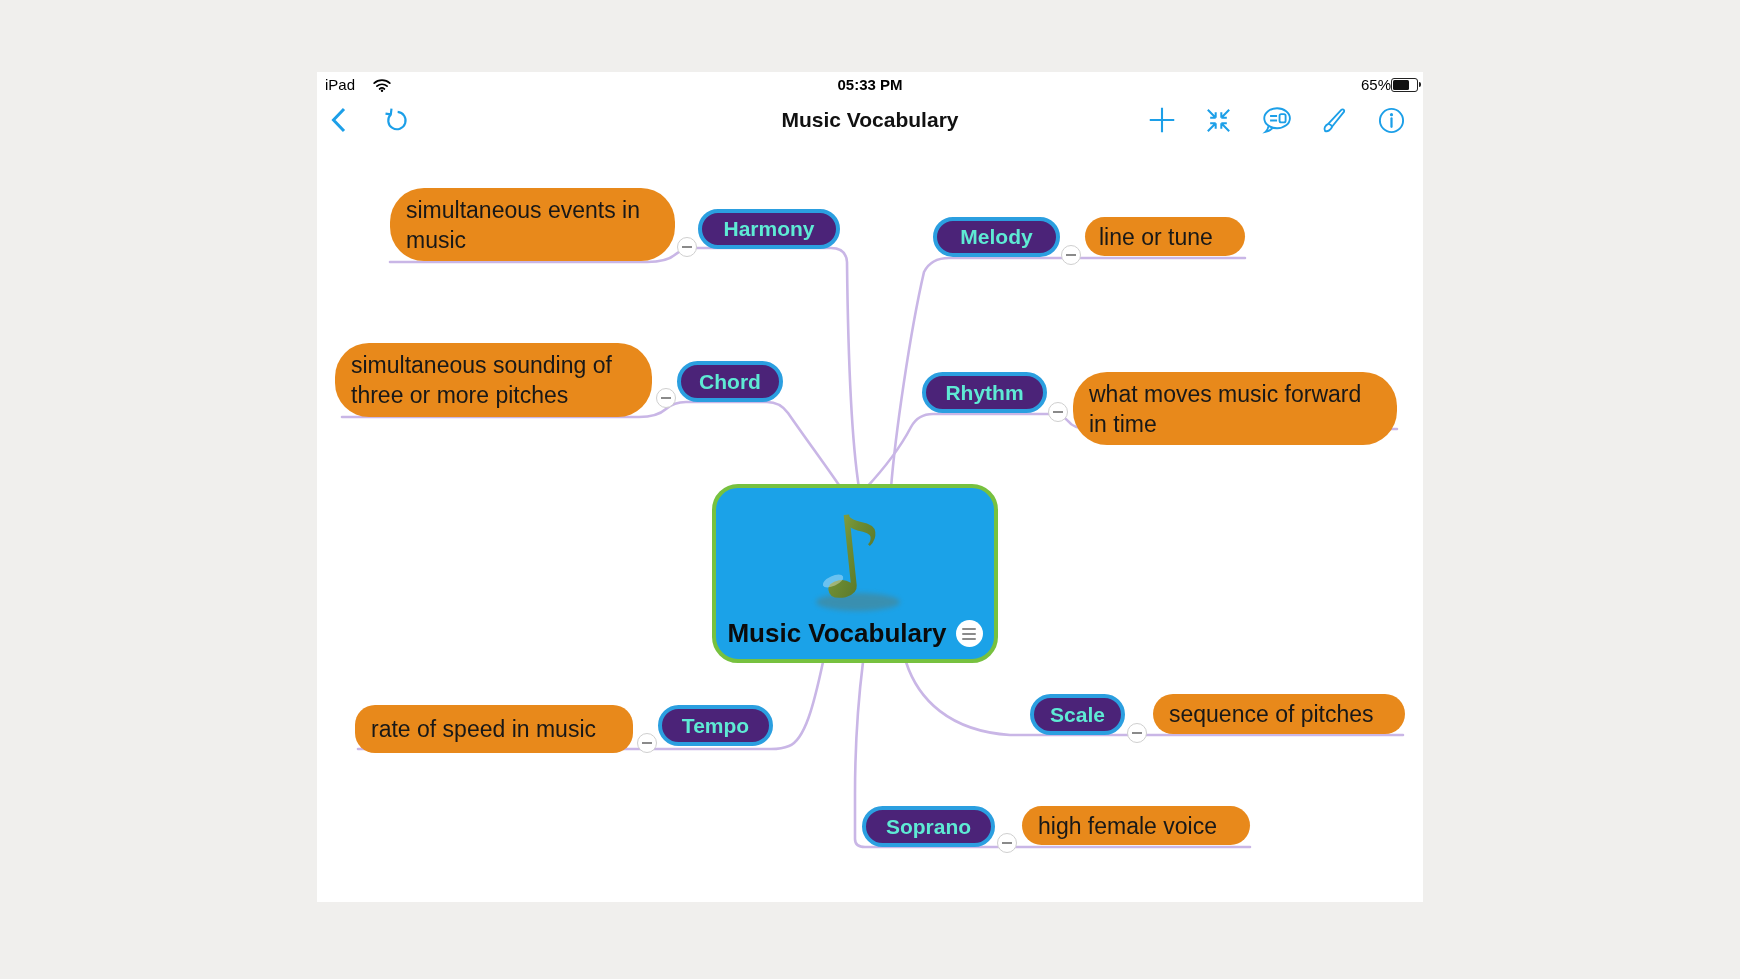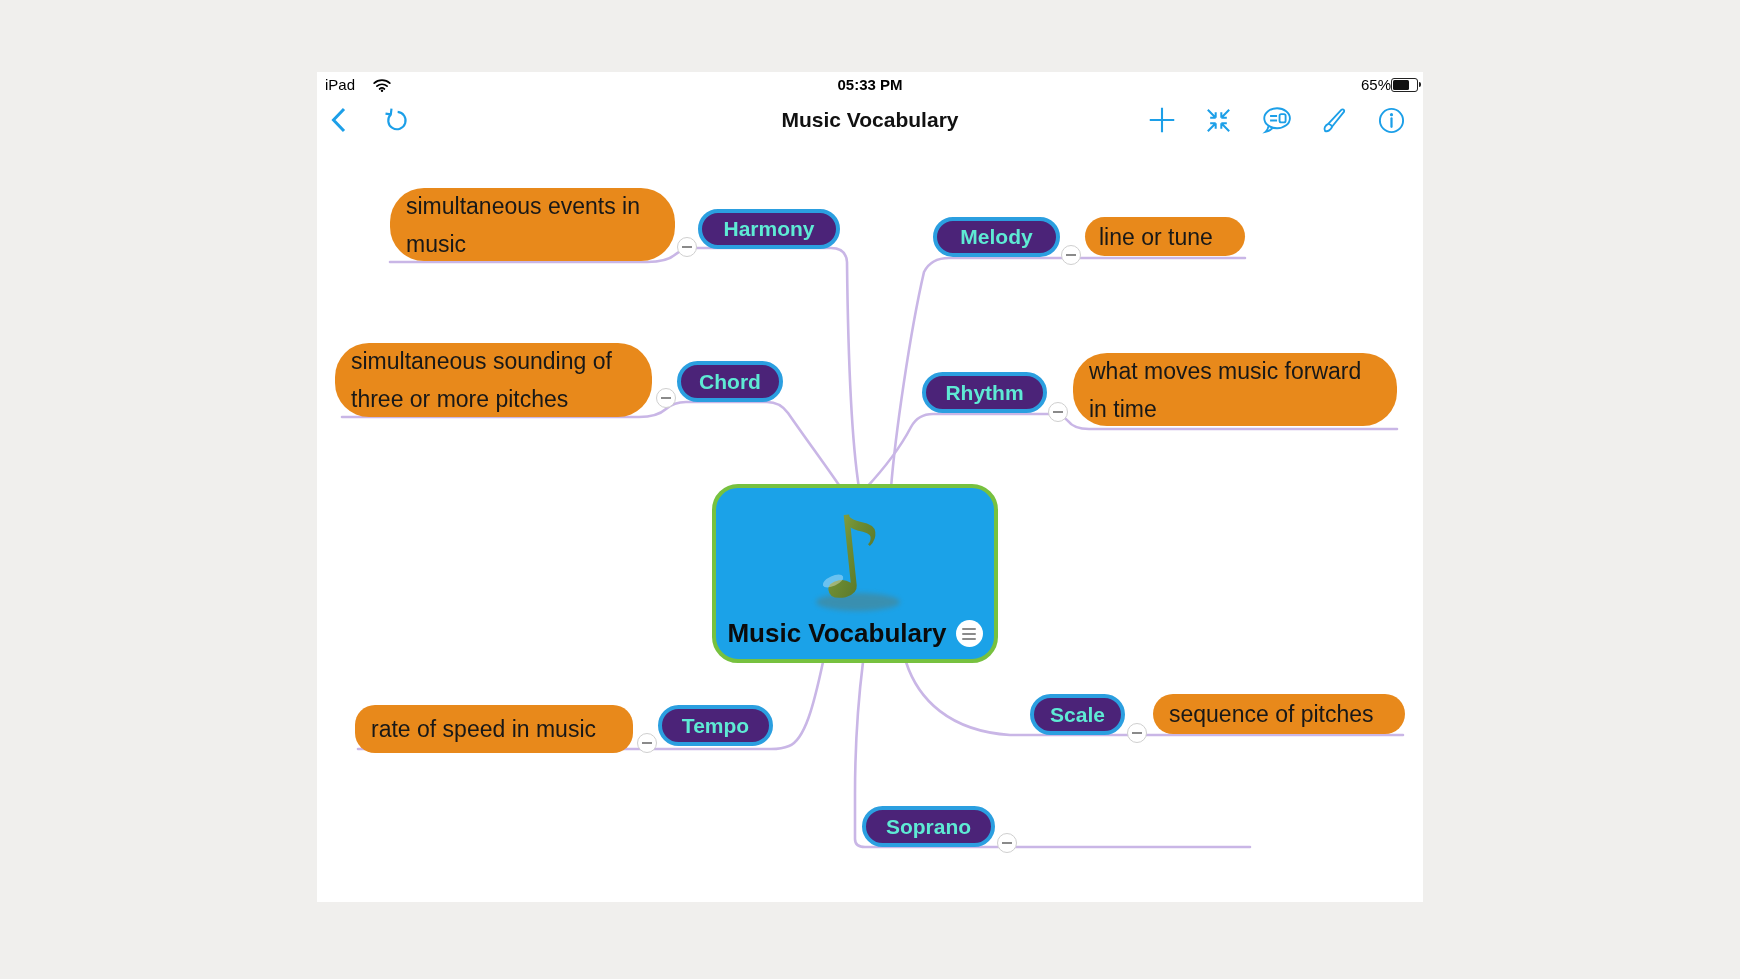--- a/index.html
+++ b/index.html
@@ -36,21 +36,21 @@
   .tb-right{position:absolute;right:18px;top:0;height:44px;display:flex;align-items:center;gap:29px;}
   .tbtn{display:flex;align-items:center;justify-content:center;cursor:pointer;background:none;border:none;padding:0;}
   
   .canvas{position:absolute;left:0;top:70px;width:1106px;height:760px;background:#fff;}
   .links{position:absolute;left:0;top:0;pointer-events:none;}
   .links path{fill:none;stroke:#c9b6e6;stroke-width:2.6px;stroke-linecap:round;}
   
   .leaf{
     position:absolute;background:#e8891b;color:#181818;
     display:flex;flex-direction:column;justify-content:center;
-    font-size:23px;line-height:38px;padding:0 16px;box-sizing:border-box;
+    font-size:23px;line-height:30px;padding:0 16px;box-sizing:border-box;
     border-radius:34px;
   }
   .leaf.one-line{border-radius:20px;white-space:nowrap;align-items:flex-start;}
   .branch{
     position:absolute;background:#4b2378;color:#5eead4;
     border:4px solid #2b9fe0;border-radius:21px;box-sizing:border-box;
     display:flex;align-items:center;justify-content:center;
     font-size:21px;font-weight:bold;white-space:nowrap;
   }
   .minus{
@@ -178,23 +178,24 @@
       <div class="minus" style="left:744px;top:103px;"></div>
       <div class="minus" style="left:339px;top:246px;"></div>
       <div class="minus" style="left:731px;top:260px;"></div>
       <div class="minus" style="left:320px;top:591px;"></div>
       <div class="minus" style="left:810px;top:581px;"></div>
       <div class="minus" style="left:680px;top:691px;"></div>
 
       <div class="leaf" style="left:73px;top:46px;width:285px;height:73px;">simultaneous events in music</div>
       <div class="leaf one-line" style="left:768px;top:75px;width:160px;height:39px;padding:0 14px;">line or tune</div>
       <div class="leaf" style="left:18px;top:201px;width:317px;height:74px;">simultaneous sounding of three or more pitches</div>
-      <div class="leaf" style="left:756px;top:211px;width:324px;height:73px;">what moves music forward in time</div>
+      <div class="leaf" style="left:756px;top:230px;width:324px;height:73px;">what moves music forward in time</div>
       <div class="leaf one-line" style="left:38px;top:563px;width:278px;height:48px;">rate of speed in music</div>
       <div class="leaf one-line" style="left:836px;top:552px;width:252px;height:40px;">sequence of pitches</div>
+      <div class="leaf one-line" style="left:705px;top:664px;width:228px;height:39px;">high female voice</div>
 
       <div class="branch" style="left:381px;top:67px;width:142px;height:40px;">Harmony</div>
       <div class="branch" style="left:616px;top:75px;width:127px;height:40px;">Melody</div>
       <div class="branch" style="left:360px;top:219px;width:106px;height:41px;">Chord</div>
       <div class="branch" style="left:605px;top:230px;width:125px;height:41px;">Rhythm</div>
       <div class="branch" style="left:341px;top:563px;width:115px;height:41px;">Tempo</div>
       <div class="branch" style="left:713px;top:552px;width:95px;height:41px;">Scale</div>
       <div class="branch" style="left:545px;top:664px;width:133px;height:41px;">Soprano</div>
 
       <div class="center-node">

